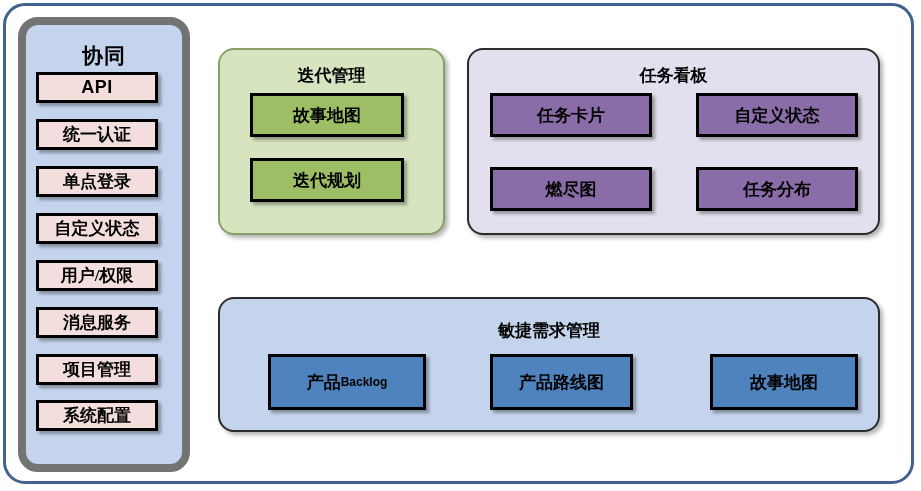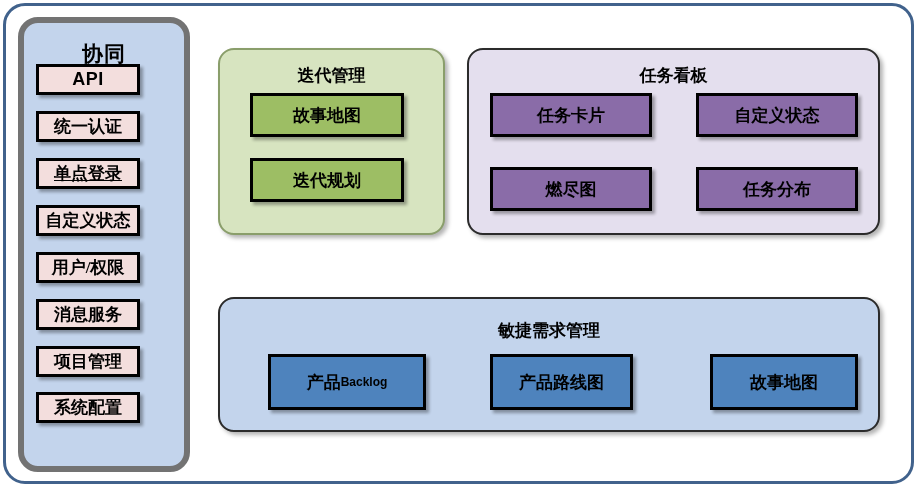--- a/index.html
+++ b/index.html
@@ -49,21 +49,21 @@
     font-family: "Liberation Sans", "DejaVu Sans", sans-serif;
   }
 
   
   .panel-sidebar {
     left: 18px;
     top: 17px;
     width: 172px;
     height: 455px;
     background: #c3d4ec;
-    border: 6px solid #737373;
+    border: 8px solid #737373;
     border-radius: 20px;
   }
   .panel-sidebar .panel-title {
     top: 17px;
     font-size: 21px;
     letter-spacing: 1px;
   }
 
   
   .panel-iteration {
@@ -121,24 +121,25 @@
     text-align: center;
     color: #000000;
     box-shadow: 3px 3px 3px rgba(0,0,0,0.33);
     font-family: "Liberation Serif", "DejaVu Serif", serif;
     font-weight: bold;
   }
 
   
   .box-sidebar {
     left: 36px;
-    width: 104px;
+    width: 122px;
     height: 31px;
     background: #f3dedd;
     font-size: 17px;
+    margin-top: 8px;
   }
   .box-sidebar.is-api {
     font-family: "Liberation Sans", "DejaVu Sans", sans-serif;
     font-size: 18px;
     letter-spacing: 0.5px;
   }
 
   
   .box-green {
     left: 250px;
@@ -175,21 +176,21 @@
 <div id="canvas">
 
   <div class="outer-frame"></div>
 
   <div class="panel panel-sidebar">
     <div class="panel-title">协同</div>
   </div>
 
   <div class="box box-sidebar is-api" style="top:64px;">API</div>
   <div class="box box-sidebar" style="top:111px;">统一认证</div>
-  <div class="box box-sidebar" style="top:158px;text-decoration:underline;">单点登录</div>
+  <div class="box box-sidebar" style="top:158px;">单点登录</div>
   <div class="box box-sidebar" style="top:205px;">自定义状态</div>
   <div class="box box-sidebar" style="top:252px;">用户/权限</div>
   <div class="box box-sidebar" style="top:299px;">消息服务</div>
   <div class="box box-sidebar" style="top:346px;">项目管理</div>
   <div class="box box-sidebar" style="top:392px;">系统配置</div>
 
   <div class="panel panel-iteration">
     <div class="panel-title">迭代管理</div>
   </div>
 

